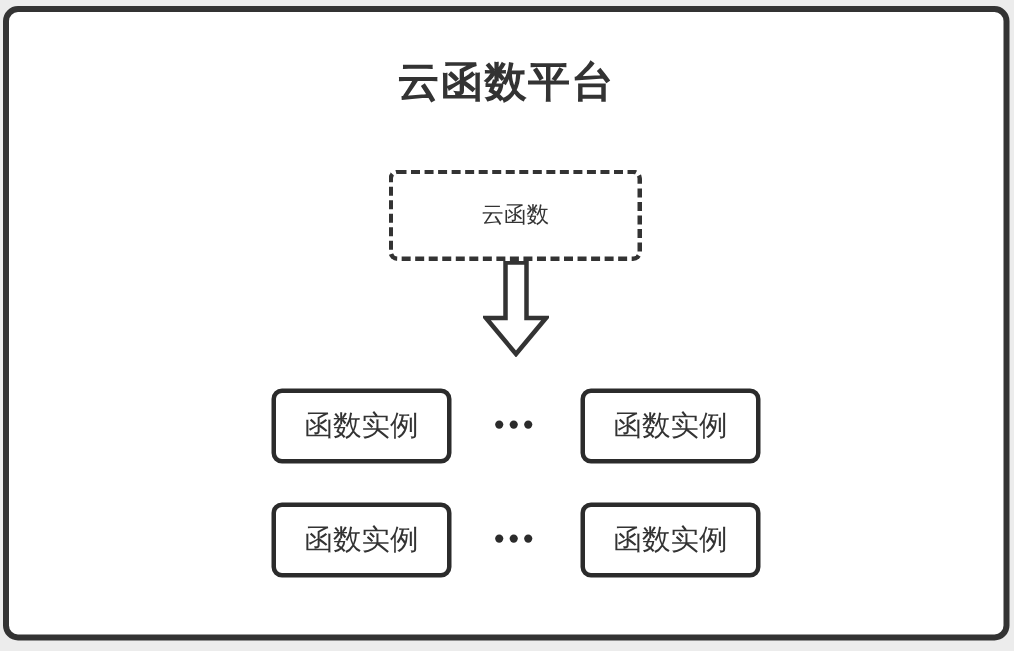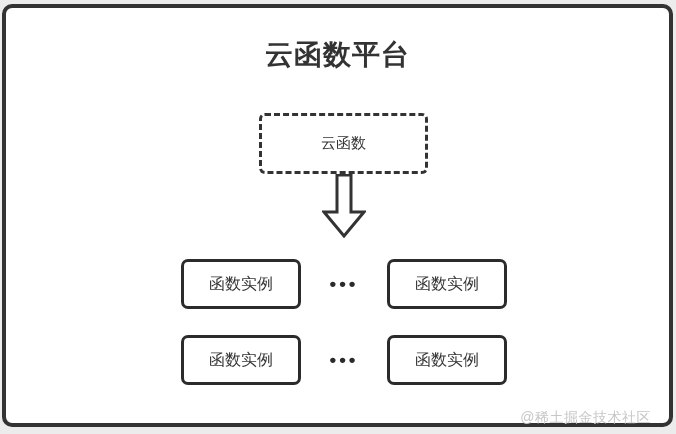--- a/index.html
+++ b/index.html
@@ -66,21 +66,21 @@
   .instance-box {
     position: absolute;
     width: 120px;
     height: 50px;
     border: 3px solid #2b2b2b;
     border-radius: 7px;
     background: var(--card_bg);
     display: flex;
     align-items: center;
     justify-content: center;
-    font-size: 16px;
+    font-size: 19px;
     color: var(--ink);
   }
   .row1 { top: 251px; }
   .row2 { top: 327px; }
   .col-left  { left: 175px; }
   .col-right { left: 381px; }
   .dots {
     position: absolute;
     left: 308px;
     width: 60px;
@@ -131,16 +131,15 @@
     <div class="instance-box row2 col-left">
       <span>函数实例</span>
     </div>
 
     <div class="dots row2">•••</div>
 
     <div class="instance-box row2 col-right">
       <span>函数实例</span>
     </div>
 
-    <div class="watermark">@稀土掘金技术社区</div>
 
   </div>
 </div>
 
 </body></html>

